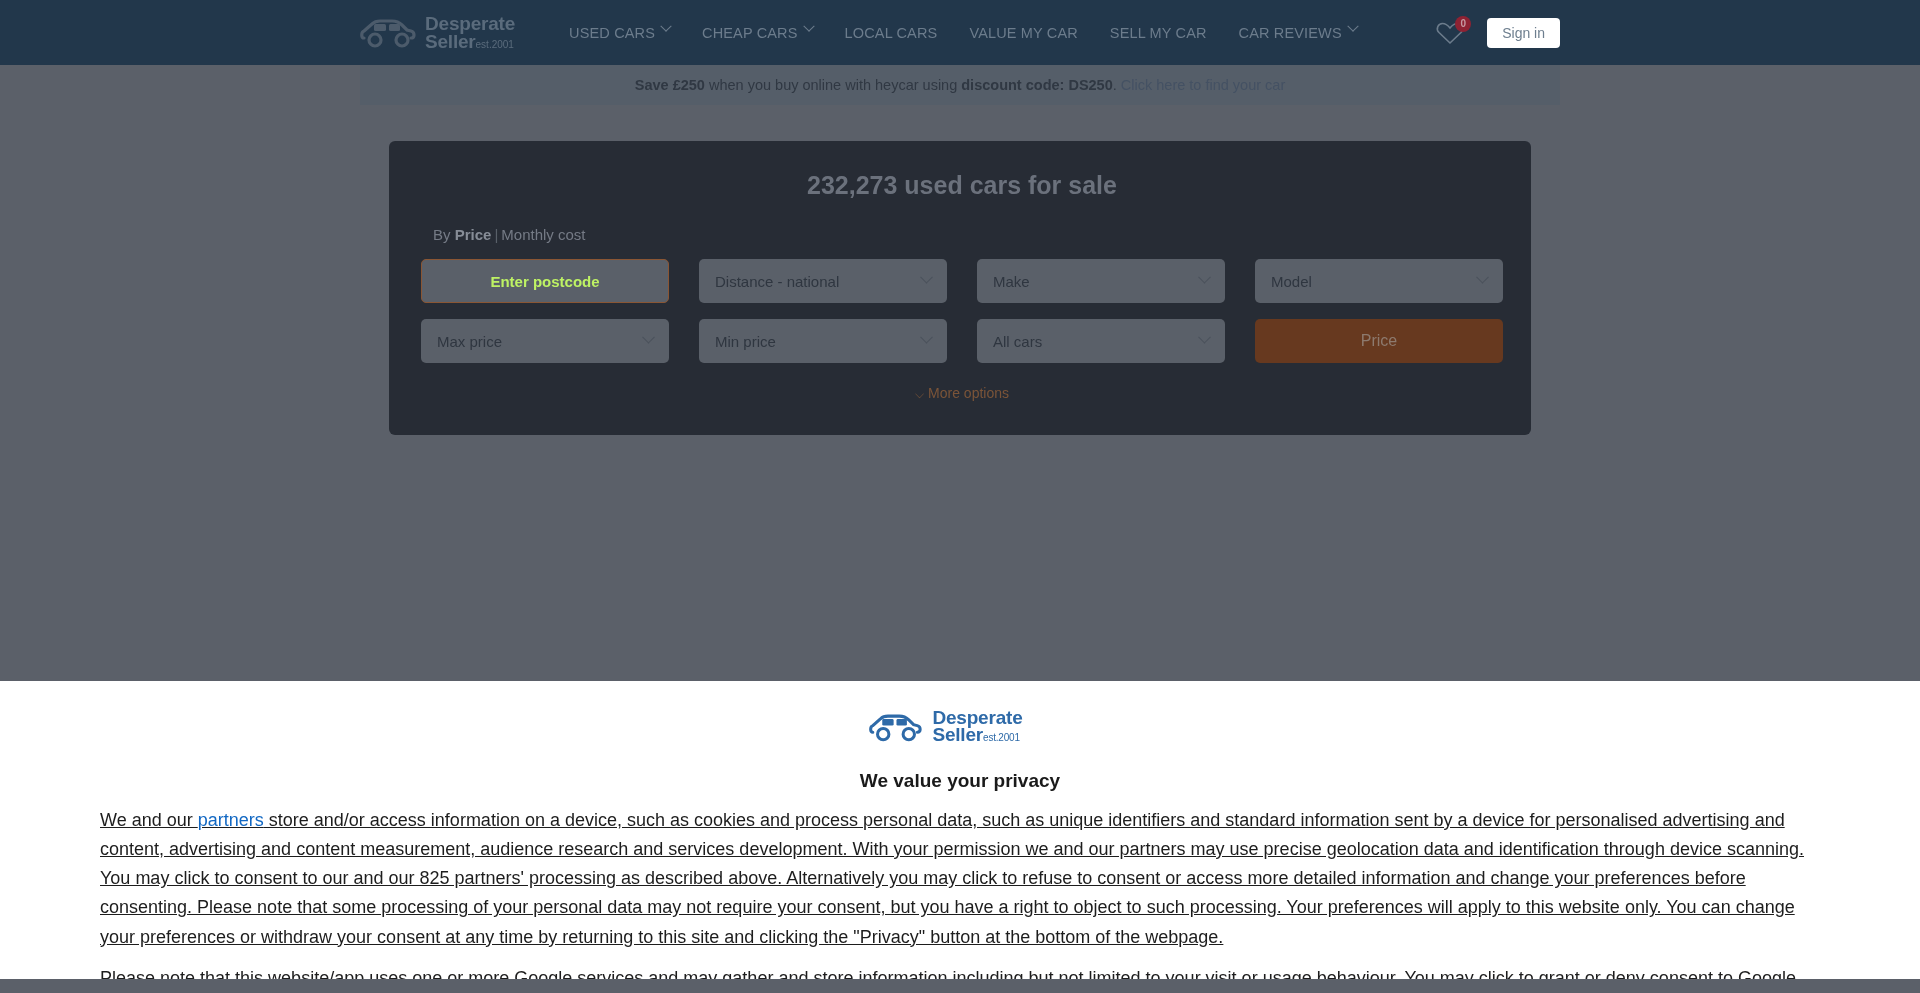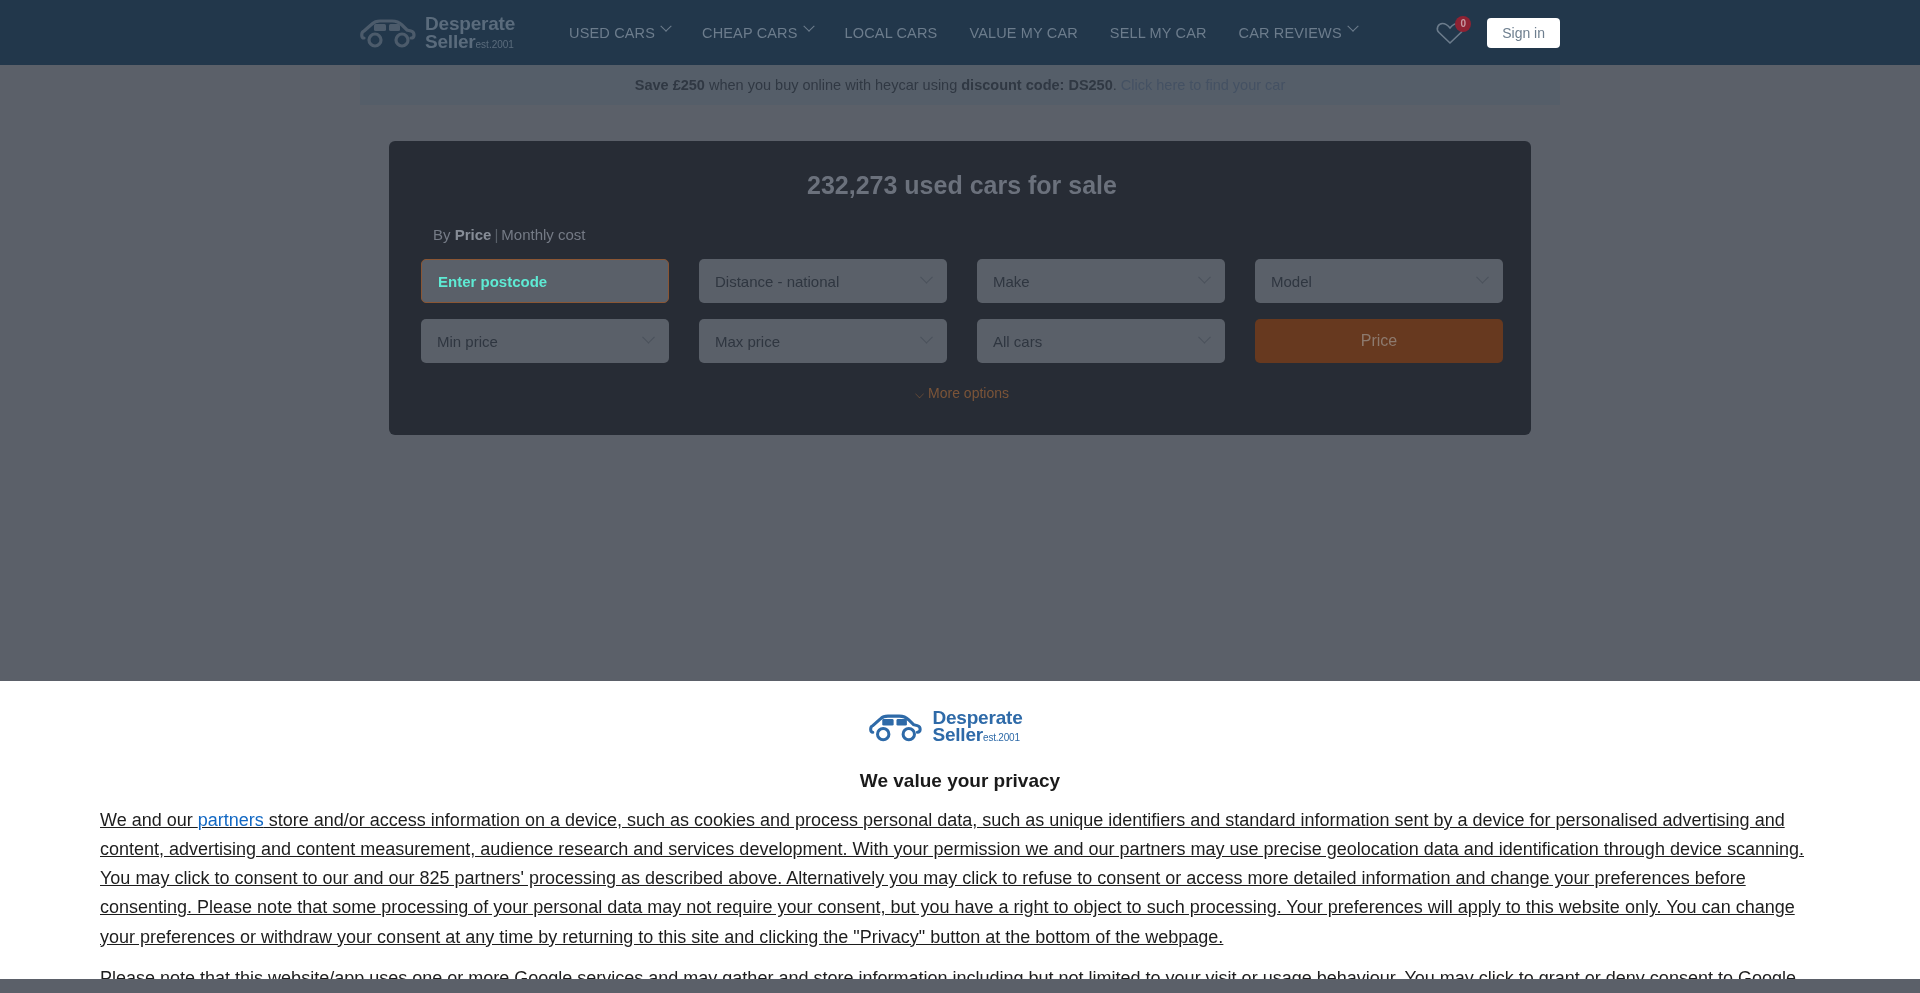--- a/index.html
+++ b/index.html
@@ -158,21 +158,22 @@
     align-items: center;
     padding: 0 16px;
     color: #2f3640;
     font-size: 15px;
     position: relative;
     cursor: pointer;
   }
   .field.input-focus {
     border: 1.5px solid #8a5634;
     font-weight: bold;
-    color: #5eead4;
+    color: #bef264;
+    justify-content: center;
   }
   .field .sel-caret {
     position: absolute;
     right: 16px;
     width: 9px; height: 9px;
     border-right: 1.5px solid #4a515b;
     border-bottom: 1.5px solid #4a515b;
     transform: rotate(45deg) translate(-3px,-3px);
   }
   .btn-search {
@@ -351,26 +352,26 @@
           <span>Make</span>
           <span class="sel-caret"></span>
         </div>
 
         <div class="field">
           <span>Model</span>
           <span class="sel-caret"></span>
         </div>
 
         <div class="field">
+          <span>Max price</span>
+          <span class="sel-caret"></span>
+        </div>
+
+        <div class="field">
           <span>Min price</span>
-          <span class="sel-caret"></span>
-        </div>
-
-        <div class="field">
-          <span>Max price</span>
           <span class="sel-caret"></span>
         </div>
 
         <div class="field">
           <span>All cars</span>
           <span class="sel-caret"></span>
         </div>
 
         <button class="btn-search">Price</button>
       </div>

